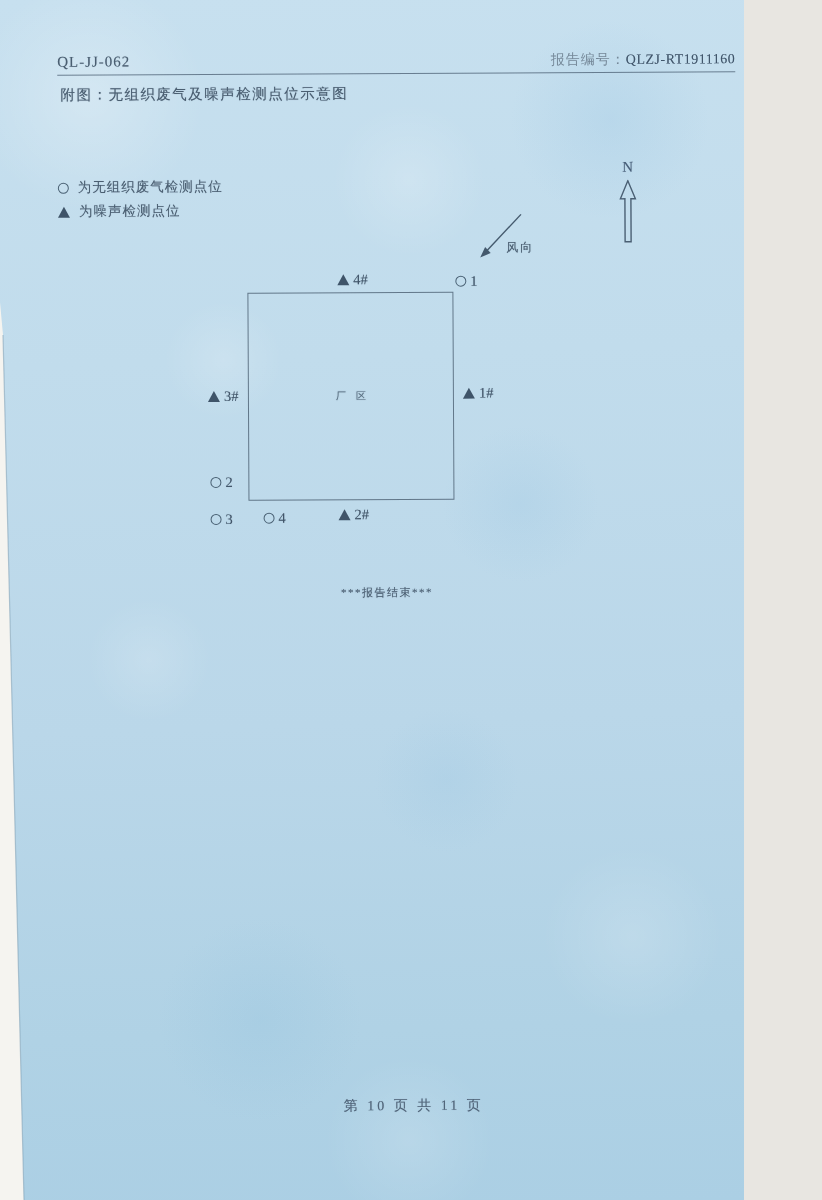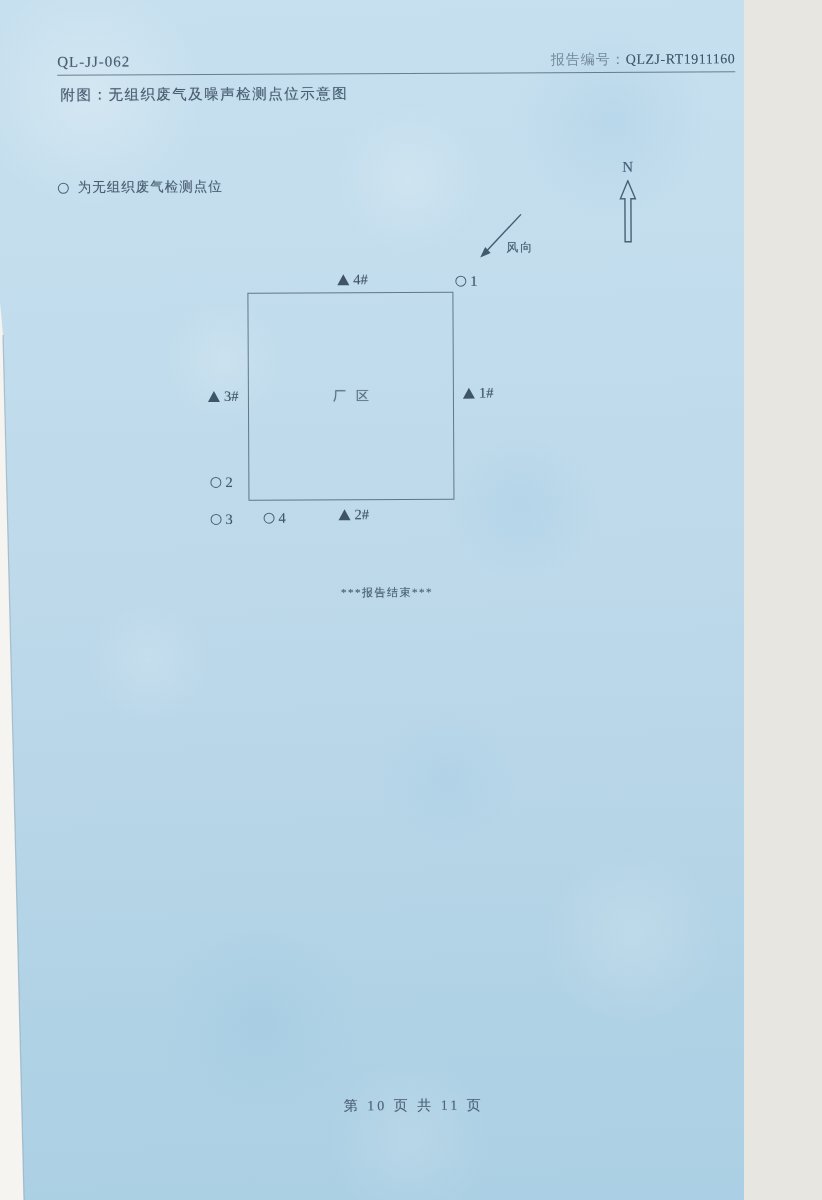--- a/index.html
+++ b/index.html
@@ -56,21 +56,21 @@
   .compass svg { display:block; margin:4px auto 0; }
 
   .wind-svg { position:absolute; left:476px; top:210px; }
   .wind-label { position:absolute; left:508px; top:240px; font-size:12px; letter-spacing:2px; color:#4a5e71; text-shadow:0 0 0.7px rgba(74,94,113,0.45); }
 
   .factory-square {
     position:absolute; left:249px; top:292px; width:204px; height:206px;
     border:1.2px solid rgba(74,94,112,0.8);
     display:flex; align-items:center; justify-content:center;
   }
-  .area-label { font-size:13px; letter-spacing:10px; padding-left:10px; color:rgba(78,99,118,0.85); text-shadow:0 0 1px rgba(78,99,118,0.5); }
+  .area-label { font-size:10px; letter-spacing:10px; padding-left:10px; color:rgba(78,99,118,0.85); text-shadow:0 0 1px rgba(78,99,118,0.5); }
 
   .marker { position:absolute; display:flex; align-items:center; gap:4px; font-size:14.5px; color:#42566a; text-shadow:0 0 0.7px rgba(66,86,106,0.45); }
 
   .end-text { position:absolute; left:341px; top:557px; font-size:11px; letter-spacing:1.5px; color:#4a5e71; text-shadow:0 0 0.8px rgba(74,94,113,0.5);margin-top:28px; }
 
   .footer { position:absolute; left:0; top:1097px; width:822px; text-align:center; font-size:14px; letter-spacing:3px; color:#51657a; text-shadow:0 0 0.7px rgba(81,101,122,0.45); }
 </style>
 </head>
 <body>
 
@@ -84,20 +84,24 @@
         <span class="report-label">报告编号：</span><span class="report-number">QLZJ-RT1911160</span>
       </span>
     </div>
 
     <div class="fig-title">附图：无组织废气及噪声检测点位示意图</div>
 
     <div class="legend">
       <div class="legend-item">
         <span class="circ"></span>
         <span>为无组织废气检测点位</span>
+      </div>
+      <div class="legend-item">
+        <span class="tri"></span>
+        <span>为噪声检测点位</span>
       </div>
     </div>
 
     <div class="compass">
       <div class="north-label">N</div>
       <svg width="18" height="64" viewBox="0 0 18 64">
         <path d="M9 1 L16.5 19 L12 19 L12 62 L6 62 L6 19 L1.5 19 Z" fill="none" stroke="#4a5f73" stroke-width="1.4" stroke-linejoin="miter"></path>
       </svg>
     </div>
 

